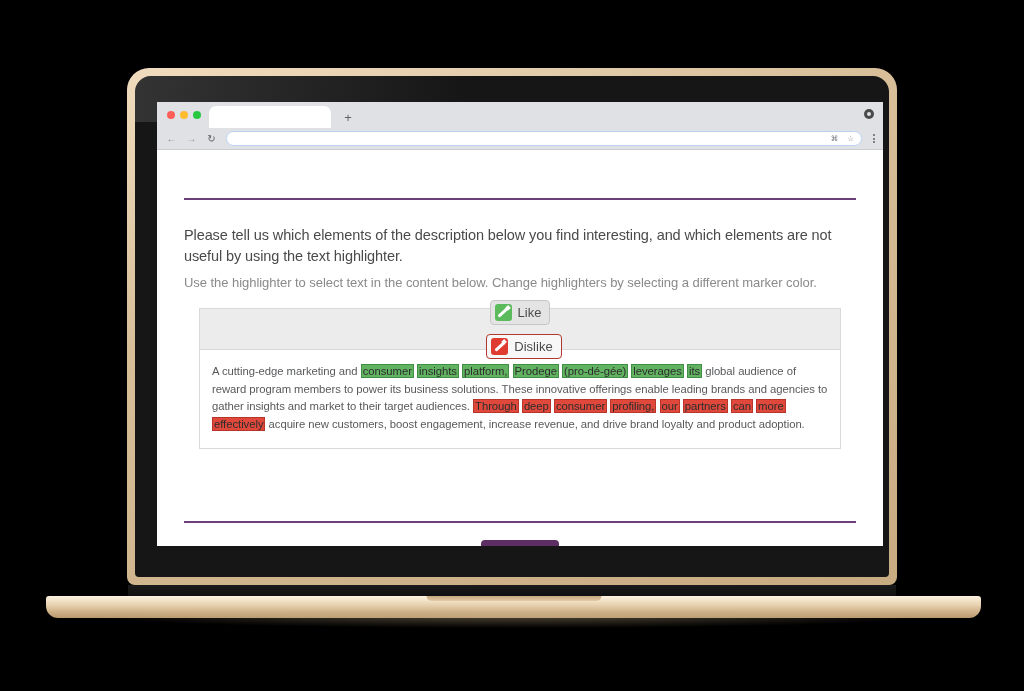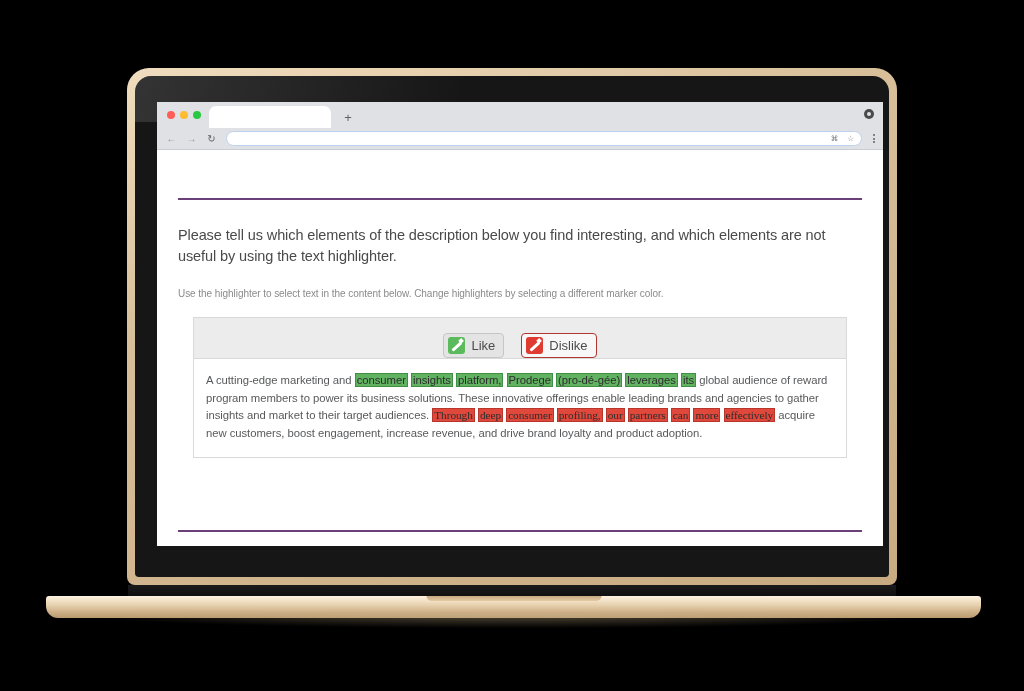--- a/index.html
+++ b/index.html
@@ -180,57 +180,58 @@
   .kebab i { width: 2px; height: 2px; background: #5f6368; border-radius: 50%; display: block; }
 
   
   .page {
     background: #ffffff;
     padding: 0;
     height: calc(100% - 48px);
     position: relative;
   }
   .page-inner {
-    padding: 0 21px;
+    padding: 0 27px;
   }
 
   .rule {
     border: none;
     border-top: 2px solid #6b3f7a;
     margin: 0;
   }
   .rule.top { margin-top: 48px; }
 
   .prompt-title {
     font-size: 14.5px;
     color: #4a4a4a;
     line-height: 1.45;
     margin-top: 25px;
     letter-spacing: -.1px;
   }
   .prompt-sub {
-    font-size: 10px;
+    font-size: 13px;
     color: #8a8a8a;
-    margin-top: 21px;
+    margin-top: 8px;
     letter-spacing: -.05px;
   }
 
   .highlight-widget {
     margin: 18px 15px 0 15px;
     border: 1px solid #d9d9d9;
     background: #ffffff;
   }
   .hl-toolbar {
     background: #ececec;
     border-bottom: 1px solid #d9d9d9;
     height: 41px;
     display: flex;
-    align-items: flex-end;
+    align-items: center;
     justify-content: center;
     gap: 9px;
+    flex-direction: column;
   }
   .marker-btn {
     display: inline-flex;
     align-items: center;
     gap: 6px;
     background: #ececec;
     border: 1px solid #bdbdbd;
     border-radius: 4px;
     padding: 3px 8px 3px 4px;
     cursor: pointer;
@@ -284,21 +285,20 @@
     background: #61b261;
     border: 1px solid #3f8f45;
     color: #2d2d2d;
     padding: 0 1px;
   }
   mark.dislike {
     background: #e0483c;
     border: 1px solid #b8352b;
     color: #2d2d2d;
     padding: 0 1px;
-    font-family: Liberation Serif, serif;
   }
 
   .rule.bottom { margin-top: 72px; }
 
   .continue-wrap {
     display: flex;
     justify-content: center;
     margin-top: 17px;
   }
   .continue-btn {

